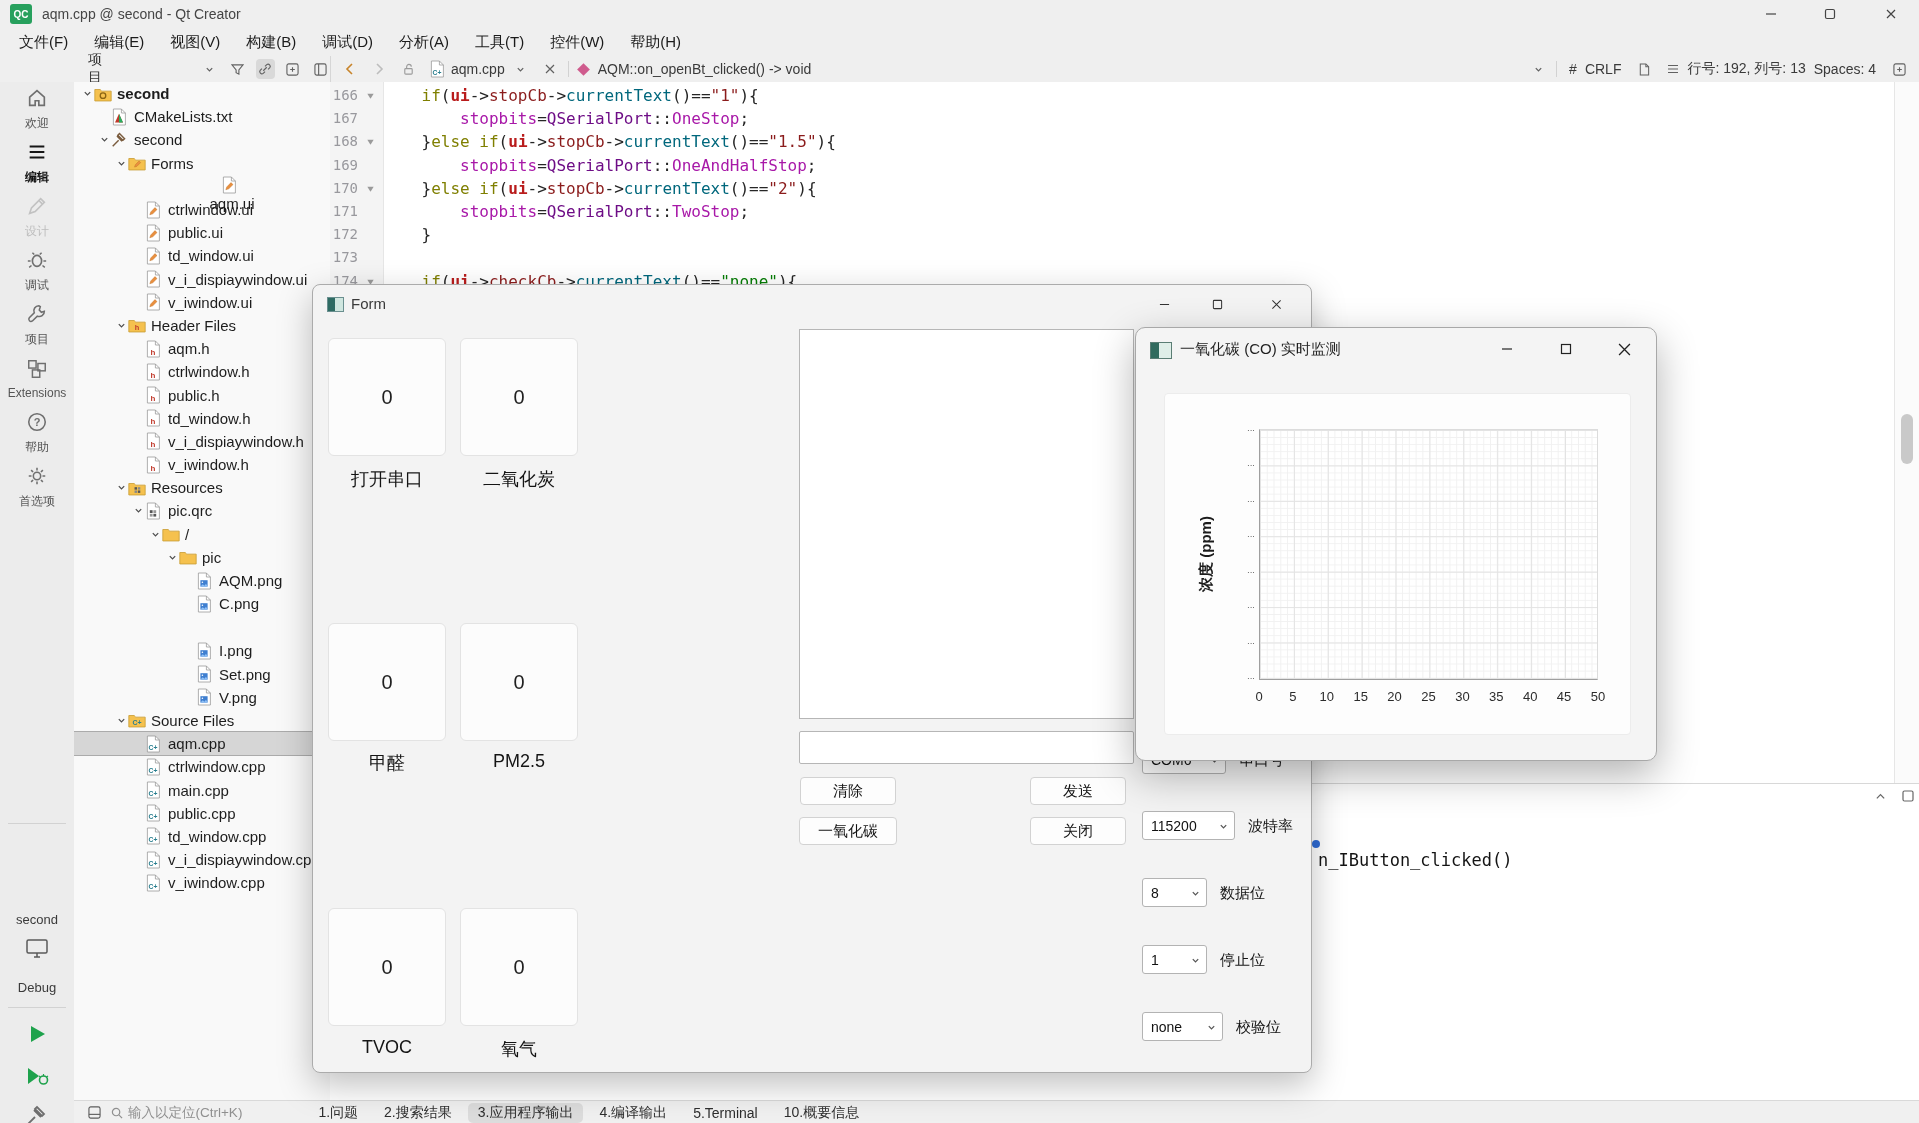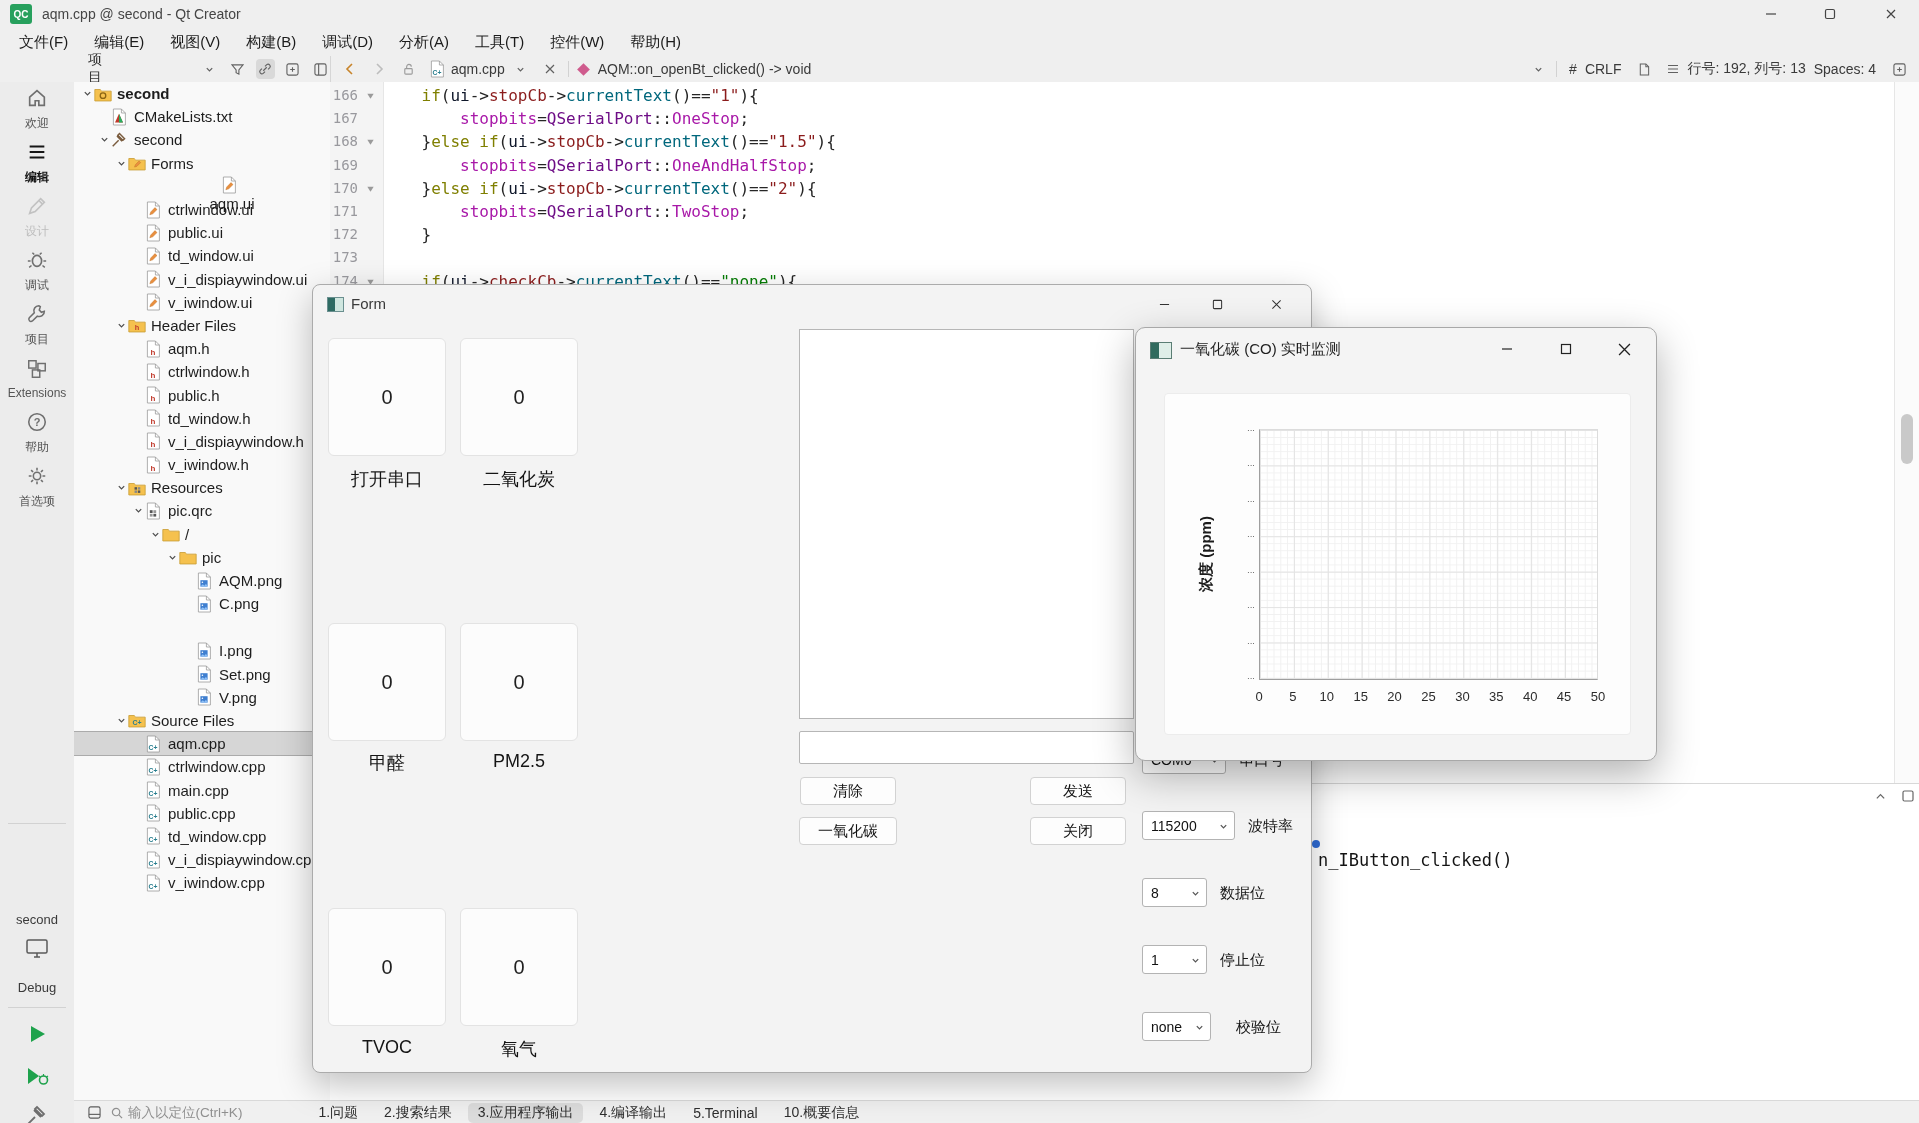--- a/index.html
+++ b/index.html
@@ -43,21 +43,21 @@
   .ticon{width:20px;height:20px;display:flex;align-items:center;flex:none;}
   .tlabel{font-size:15px;color:#1d1d1d;margin-left:3px;}
   .tlabel.b{font-weight:700;}
   
   .editor{left:330px;top:82px;width:1564px;height:701px;background:#fff;overflow:hidden;}
   .gutterbg{left:0;top:0;width:53px;height:701px;background:#f4f4f4;border-right:1px solid #e6e6e6;}
   .cline{display:flex;height:23.2px;position:relative;}
   .cnum{width:28px;text-align:right;color:#98989d;font:14px/23.2px "DejaVu Sans Mono","Liberation Mono",monospace;flex:none;}
   .cfold{width:25px;display:flex;align-items:center;justify-content:center;flex:none;}
   .ccode{font:16px/23.2px "DejaVu Sans Mono","Liberation Mono",monospace;white-space:pre;margin:0;}
-  .tk-k{color:#7f7f00}.tk-p{color:#262626}.tk-u{color:#0f172a;font-weight:400}
+  .tk-k{color:#7f7f00}.tk-p{color:#262626}.tk-u{color:#b91c1c;font-weight:700}
   .tk-m{color:#8b1c1c}.tk-f{color:#00677c}.tk-t{color:#6e0d86}
   .tk-g{color:#a818a8}.tk-sn{color:#8b1c1c}.tk-s{color:#067d06}
   .vscroll{left:1894px;top:82px;width:25px;height:701px;border-left:1px solid #e6e6e6;background:#fbfbfb;}
   .vthumb{left:6px;top:332px;width:12px;height:50px;background:#c9c9c9;border-radius:6px;}
   
   .outpane{left:330px;top:783px;width:1589px;height:317px;background:#fff;border-top:1px solid #d8d8d8;}
   .op-ic{top:4px;color:#666;width:20px;height:16px;display:flex;align-items:center;justify-content:center;}
   .op-dot{left:982px;top:56px;width:8px;height:8px;border-radius:50%;background:#2e6bd4;}
   .op-text{left:988px;top:66px;font:17px "DejaVu Sans Mono","Liberation Mono",monospace;color:#141414;}
   
@@ -930,21 +930,21 @@
           </svg></span>
       </div>
       <div class="sel-label" style="left: 907px; top: 593px;">数据位</div>
       <div class="abs sel-box" style="left: 829px; top: 660px; width: 65px;">
         <span class="sel-val">1</span>
         <span style="color: rgb(85, 85, 85);"><svg width="9" height="9" viewBox="0 0 10 10">
             <path d="M2 3.5l3 3 3-3" fill="none" stroke="currentColor" stroke-width="1.4"></path>
           </svg></span>
       </div>
       <div class="sel-label" style="left: 907px; top: 660px;">停止位</div>
-      <div class="abs sel-box" style="left: 829px; top: 727px; width: 69px;">
+      <div class="abs sel-box" style="left: 829px; top: 727px; width: 81px;">
         <span class="sel-val">none</span>
         <span style="color: rgb(85, 85, 85);"><svg width="9" height="9" viewBox="0 0 10 10">
             <path d="M2 3.5l3 3 3-3" fill="none" stroke="currentColor" stroke-width="1.4"></path>
           </svg></span>
       </div>
       <div class="sel-label" style="left: 923px; top: 727px;">校验位</div>
     </div>
 </div>
 
 <div class="abs cw">

